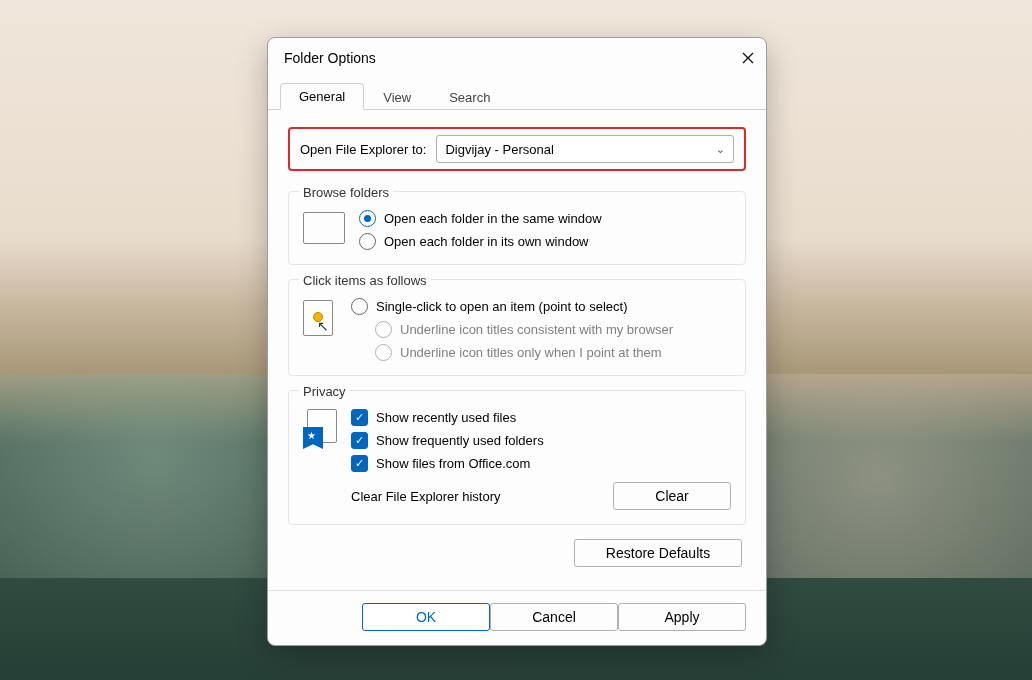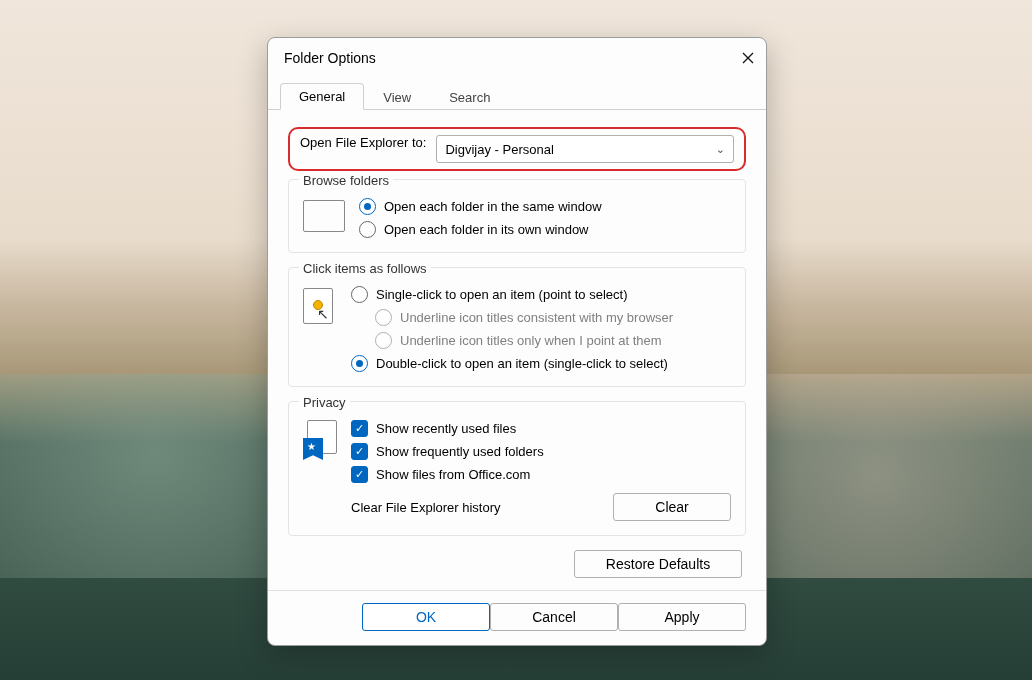--- a/index.html
+++ b/index.html
@@ -99,25 +99,26 @@
 
   .content {
     flex: 1;
     padding: 18px 20px 0 20px;
     overflow: hidden;
   }
 
   
   .highlight-row {
     display: flex;
+    align-items: center;
     gap: 10px;
     padding: 6px 10px;
     border: 2px solid #d82c2c;
-    border-radius: 10px;
-    margin-bottom: 8px;
+    border-radius: 4px;
+    margin-bottom: 20px;
   }
   .highlight-row .lbl { white-space: nowrap; }
   .combo {
     flex: 1;
     height: 26px;
     border: 1px solid #b0b0b0;
     border-radius: 3px;
     background: #fff;
     display: flex;
     align-items: center;
@@ -350,24 +351,20 @@
             <span>Single-click to open an item (point to select)</span>
           </label>
           <label class="opt-row sub">
             <span class="radio"></span>
             <span>Underline icon titles consistent with my browser</span>
           </label>
           <label class="opt-row sub">
             <span class="radio"></span>
             <span>Underline icon titles only when I point at them</span>
           </label>
-          <label class="opt-row">
-            <span class="radio checked"></span>
-            <span>Double-click to open an item (single-click to select)</span>
-          </label>
         </div>
       </div>
     </div>
 
     <div class="group">
       <span class="group-title">Privacy</span>
       <div class="group-body">
         <div class="privacy-icon">
           <div class="page"></div>
             <div class="mark"></div>

